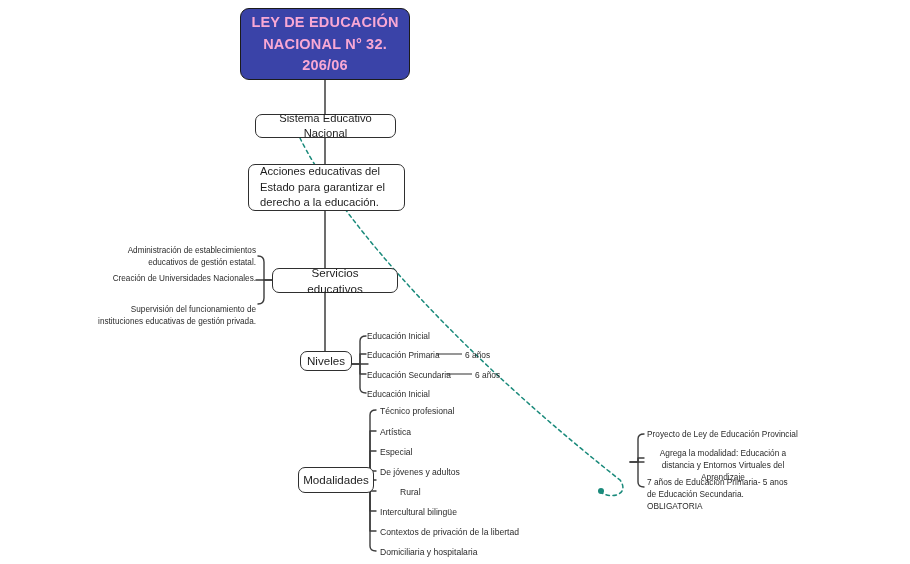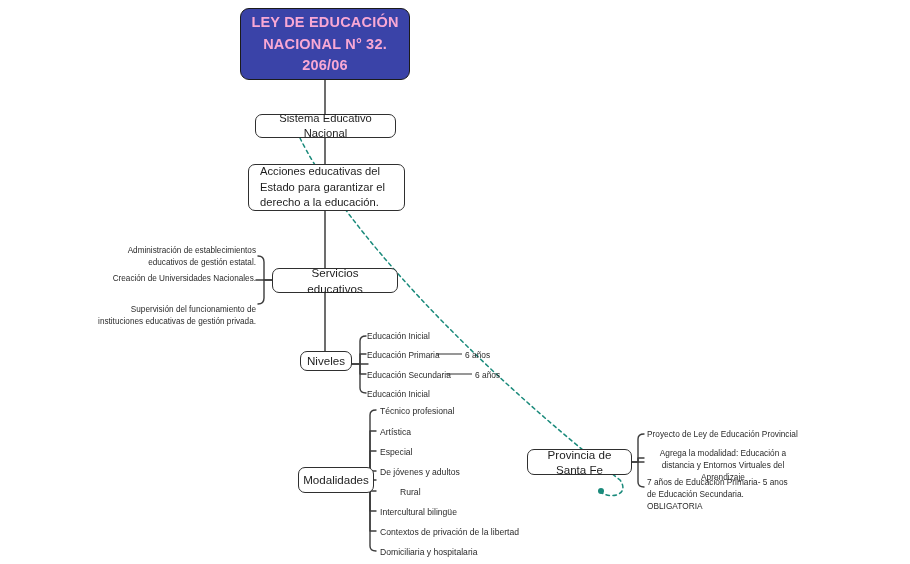--- a/index.html
+++ b/index.html
@@ -174,23 +174,20 @@
   </div>
 
   <div class="node mid" style="left:300px; top:351px; width:52px; height:20px;">
     <span>Niveles</span>
   </div>
 
   <div class="node mid" style="left:298px; top:467px; width:76px; height:26px;">
     <span>Modalidades</span>
   </div>
 
-  <div class="node mid" style="left:527px; top:449px; width:105px; height:26px;">
-    <span>Provincia de Santa Fe</span>
-  </div>
 
   <div class="leaf wrap right-al sm" style="left:106px; top:245px; width:150px;">Administración de establecimientos educativos de gestión estatal.</div>
   <div class="leaf wrap right-al sm" style="left:106px; top:273px; width:150px;">Creación de Universidades Nacionales.</div>
   <div class="leaf wrap right-al sm" style="left:96px; top:304px; width:160px;">Supervisión del funcionamiento de instituciones educativas de gestión privada.</div>
 
   <div class="leaf" style="left:367px; top:331px;">Educación Inicial</div>
   <div class="leaf" style="left:367px; top:350px;">Educación Primaria</div>
   <div class="leaf" style="left:465px; top:350px;">6 años</div>
   <div class="leaf" style="left:367px; top:370px;">Educación Secundaria</div>
   <div class="leaf" style="left:475px; top:370px;">6 años</div>

